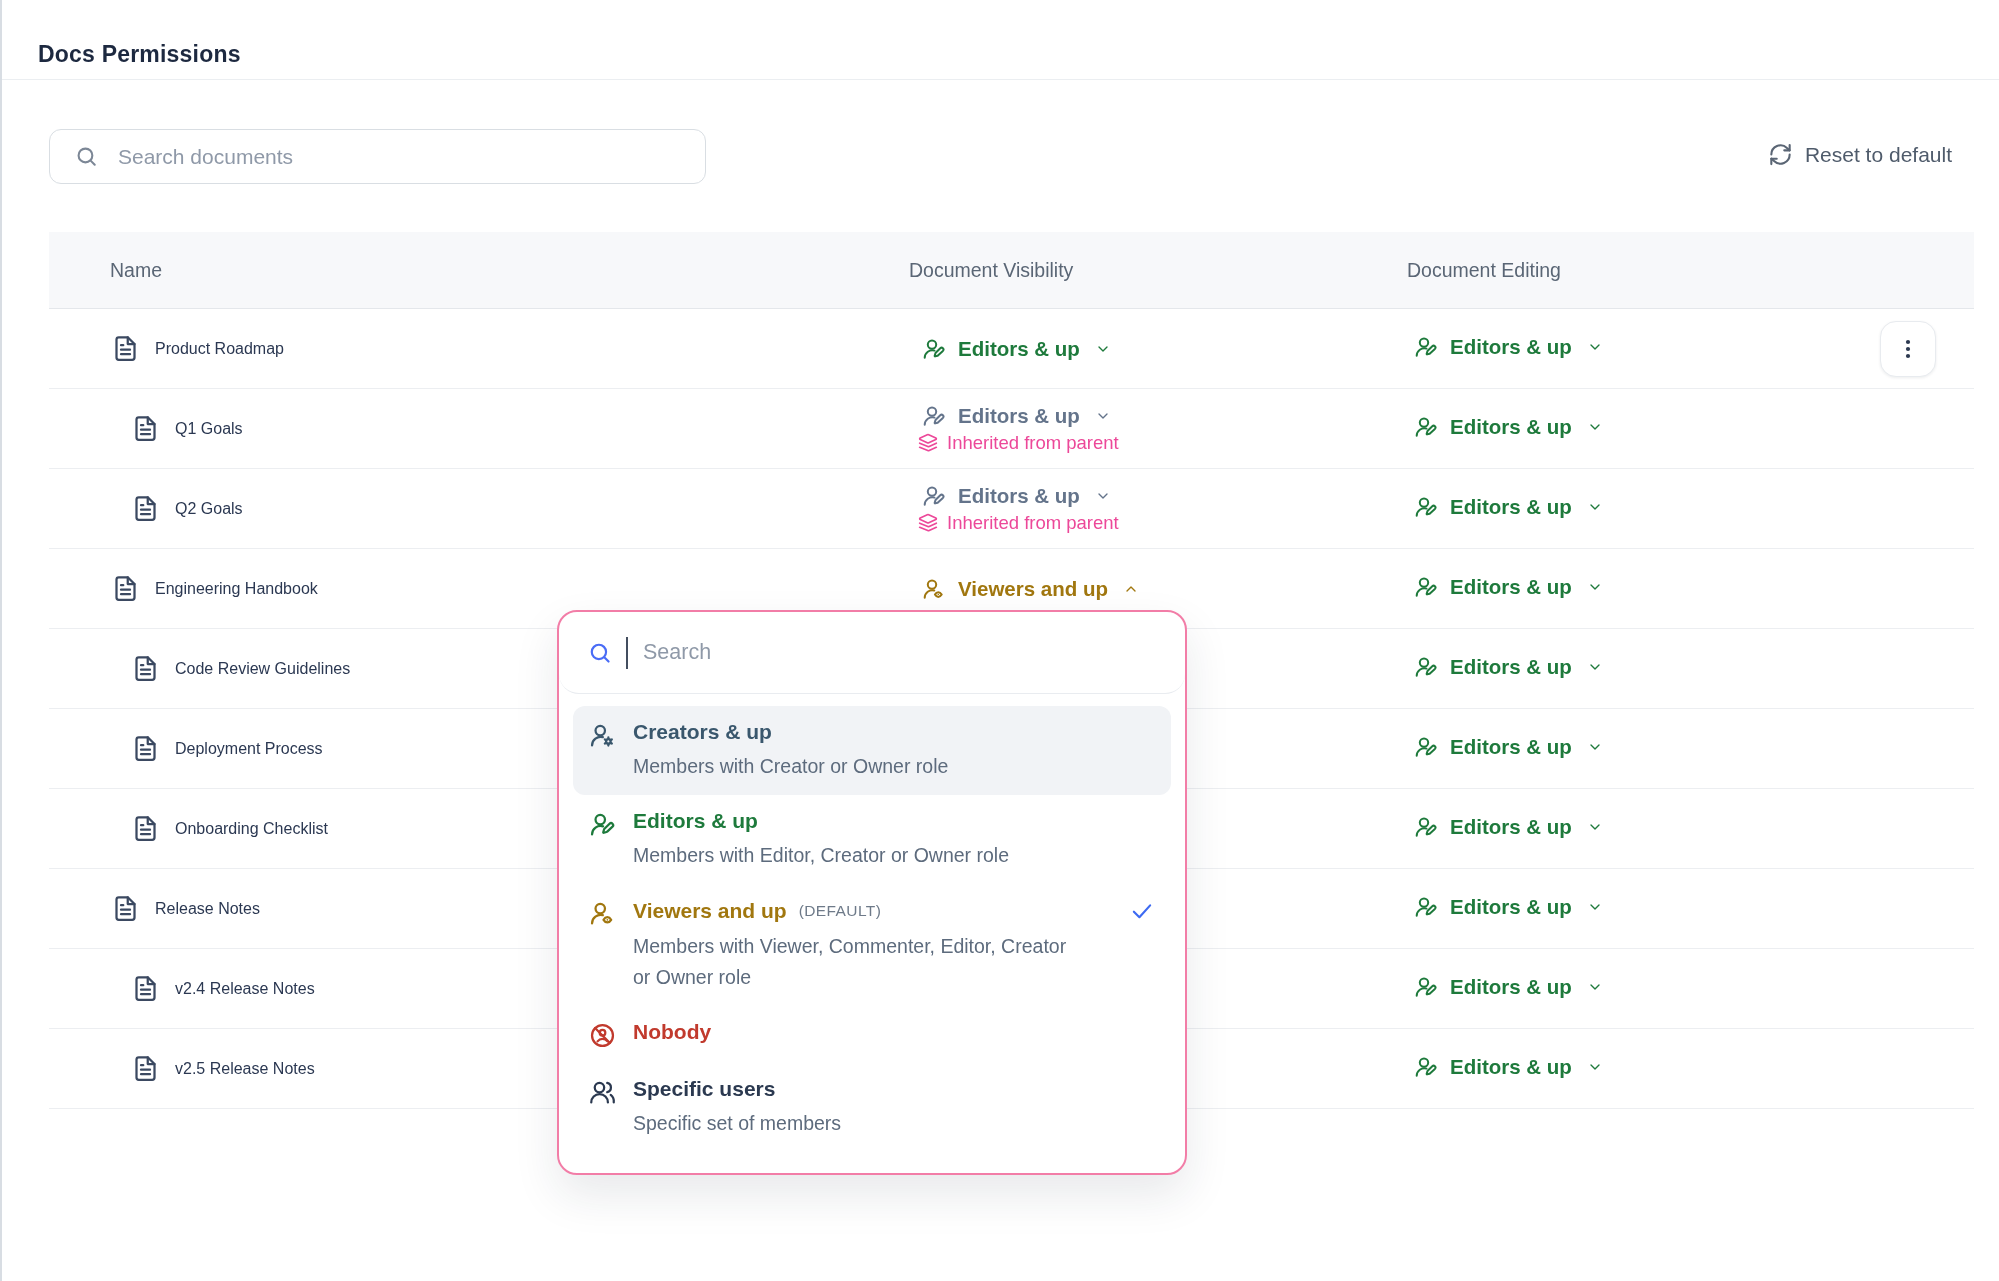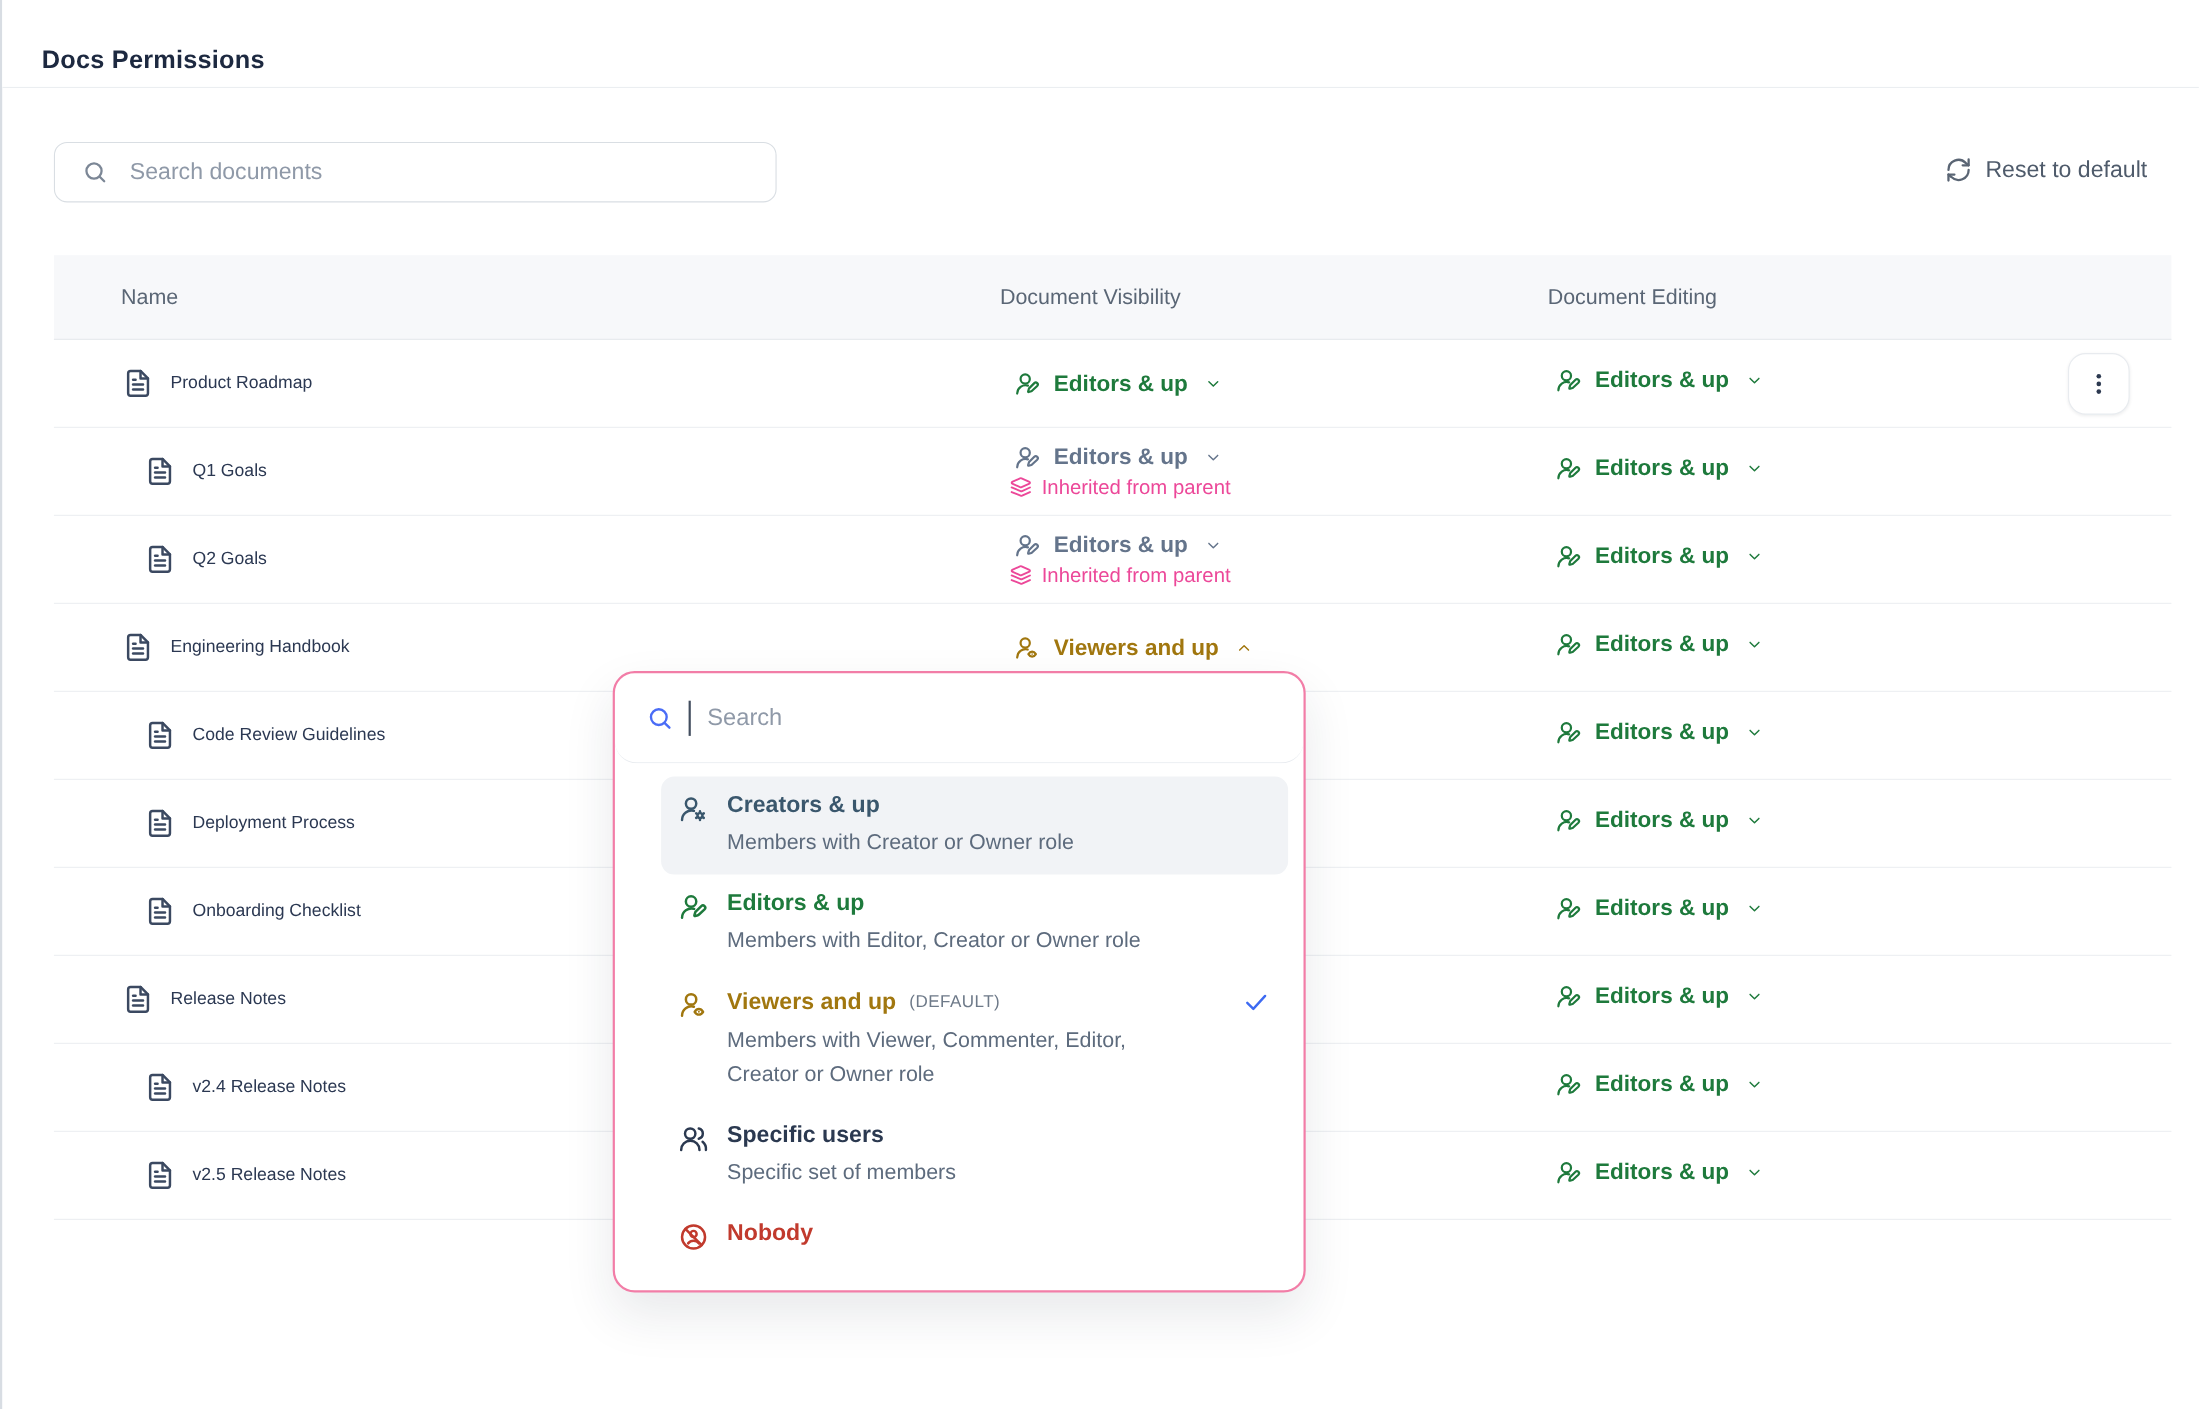--- a/index.html
+++ b/index.html
@@ -49,21 +49,21 @@
   .kebab .icon { width:24px; height:24px; }
 
   
   .popup { position:absolute; left:555px; top:610px; width:630px; height:565px; background:#fff;
     border:2px solid #f27da7; border-radius:20px; z-index:5; overflow:hidden;
     box-shadow:0 20px 45px rgba(30,41,59,.10); }
   .popup-search { height:82px; display:flex; align-items:center; padding:0 24px 0 28px; gap:13px; border-bottom:1px solid #e9ecf0;border-radius:20px; }
   .popup-search .icon { width:26px; height:26px; color:#4a6cf6; }
   .caret { width:2px; height:32px; background:#434e5f; flex:none; }
   .popup-search input { border:none; outline:none; flex:1; font-size:21.5px; color:#2b3852; background:transparent; }
-  .options { padding:12px 14px;margin-left:28px; }
+  .options { padding:12px 14px; }
   .opt { display:flex; gap:17px; padding:14px 16px; border-radius:12px; align-items:flex-start; cursor:pointer; }
   .opt.hl { background:#f1f3f6; }
   .opt-icon { width:27px; height:27px; margin-top:2px; }
   .opt-text { flex:1; min-width:0; }
   .opt-title-row { display:flex; align-items:center; gap:12px; }
   .opt-title { font-size:21px; font-weight:600; }
   .opt-badge { font-size:15.5px; color:#6e7a89; font-weight:500; letter-spacing:.4px; }
   .opt-check { margin-left:auto; width:26px; height:26px; color:#3d6af2; }
   .opt-desc { margin-top:7px; font-size:19.5px; color:#5d6b7d; line-height:1.55; padding-right:85px; font-weight:400; }
 </style>
@@ -572,47 +572,47 @@
             <span class="icon opt-check">
               <svg viewBox="0 0 24 24" fill="none" stroke="currentColor" stroke-width="2" stroke-linecap="round" stroke-linejoin="round">
                 <path d="M4.5 12.6 9.6 17.7 19.5 6.8"></path>
               </svg>
             </span>
       </div>
       <div class="opt-desc">Members with Viewer, Commenter, Editor, Creator or Owner role</div>
     </div>
   </div>
       <div class="opt ">
+    <span class="icon opt-icon" style="color:#c13a2d">
+          <svg viewBox="0 0 24 24" fill="none" stroke="currentColor" stroke-width="2" stroke-linecap="round" stroke-linejoin="round">
+            <circle cx="12" cy="12" r="9.3"></circle>
+            <path d="m5.4 5.4 13.2 13.2"></path>
+            <circle cx="12" cy="9.6" r="2.5"></circle>
+            <path d="M7.6 17.2a5.6 5.6 0 0 1 8.8 0"></path>
+          </svg>
+        </span>
+    <div class="opt-text">
+      <div class="opt-title-row">
+        <span class="opt-title" style="color:#c13a2d">Nobody</span>
+
+      </div>
+
+    </div>
+  </div>
+      <div class="opt ">
     <span class="icon opt-icon" style="color:#2b3950">
           <svg viewBox="0 0 24 24" fill="none" stroke="currentColor" stroke-width="2" stroke-linecap="round" stroke-linejoin="round">
             <circle cx="9.3" cy="7.6" r="4.2"></circle>
             <path d="M2 20.8a7.4 7.4 0 0 1 14.8 0"></path>
             <path d="M16.2 3.5a4.2 4.2 0 0 1 0 8.2"></path>
             <path d="M19.3 14.2a7.4 7.4 0 0 1 2.7 6.6"></path>
           </svg>
         </span>
     <div class="opt-text">
       <div class="opt-title-row">
         <span class="opt-title" style="color:#2b3950">Specific users</span>
 
       </div>
       <div class="opt-desc">Specific set of members</div>
     </div>
   </div>
-      <div class="opt ">
-    <span class="icon opt-icon" style="color:#c13a2d">
-          <svg viewBox="0 0 24 24" fill="none" stroke="currentColor" stroke-width="2" stroke-linecap="round" stroke-linejoin="round">
-            <circle cx="12" cy="12" r="9.3"></circle>
-            <path d="m5.4 5.4 13.2 13.2"></path>
-            <circle cx="12" cy="9.6" r="2.5"></circle>
-            <path d="M7.6 17.2a5.6 5.6 0 0 1 8.8 0"></path>
-          </svg>
-        </span>
-    <div class="opt-text">
-      <div class="opt-title-row">
-        <span class="opt-title" style="color:#c13a2d">Nobody</span>
-
-      </div>
-
-    </div>
-  </div>
     </div>
 </div>
 
 </body></html>

